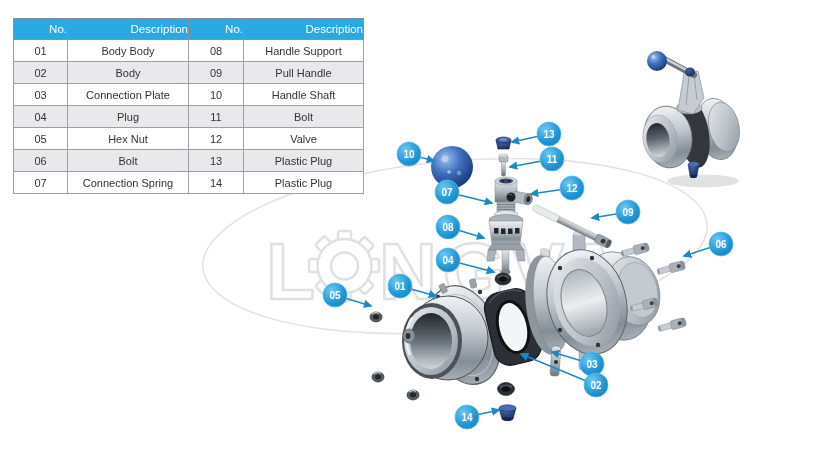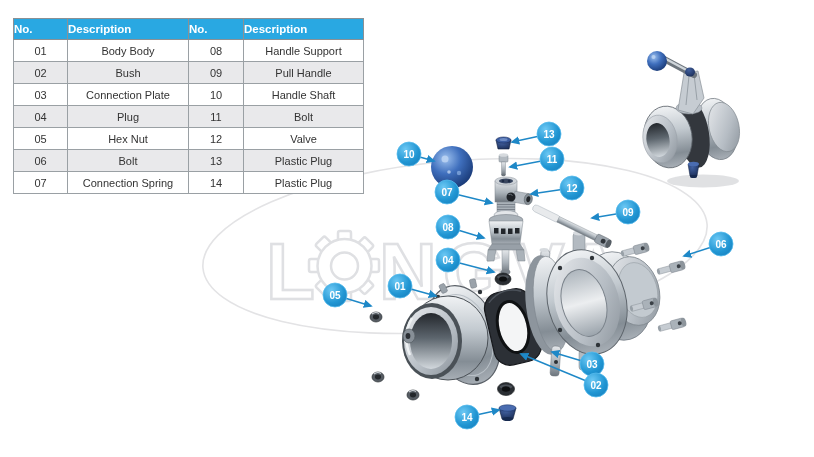--- a/index.html
+++ b/index.html
@@ -4,22 +4,22 @@
 <title>Diagram</title>
 <style>
   html,body{margin:0;padding:0;background:#fff;}
   .stage{position:relative;width:814px;height:457px;background:#fff;overflow:hidden;
          font-family:"Liberation Sans",sans-serif;}
   .stage svg{position:absolute;left:0;top:0;}
   
   table.parts{position:absolute;left:13px;top:18px;width:350px;border-collapse:collapse;
               table-layout:fixed;border:1px solid #75797d;background:#fff;}
   table.parts th{background:var(--header-bg,#29a8e2);color:var(--header-fg,#fff);
-                 font-size:11.5px;font-weight:bold;height:20px;border:1px solid #8b9094;
-                 text-align:left;padding:0;}
+                 font-size:11.5px;font-weight:normal;height:20px;border:1px solid #8b9094;
+                 text-align:right;padding:0;}
   table.parts td{font-size:11px;color:#333;height:21px;border:1px solid #9aa0a4;
                  text-align:center;padding:0;background:#fff;}
   table.parts tbody tr:nth-child(even) td{background:var(--alt-row-bg,#e9e9eb);}
   
   .callout-arrow{stroke:var(--arrow-color,#1e88c7);stroke-width:1.4;fill:none;}
   .callout-bubble{fill:url(#gCallout);stroke:#55bbee;stroke-width:.8;}
   .callout-num{fill:#fff;font-size:10px;font-weight:bold;text-anchor:middle;
                font-family:"Liberation Sans",sans-serif;}
   .wm-text{fill:#ffffff;stroke:#dfe0e3;stroke-width:2.5;font-weight:bold;font-size:80px;
            font-family:"Liberation Sans",sans-serif;letter-spacing:6px;}
@@ -395,21 +395,21 @@
       </thead>
   <tbody id="parts-body">
         <tr>
           <td>01</td>
           <td>Body Body</td>
           <td>08</td>
           <td>Handle Support</td>
         </tr>
         <tr>
           <td>02</td>
-          <td>Bush</td>
+          <td>Body</td>
           <td>09</td>
           <td>Pull Handle</td>
         </tr>
         <tr>
           <td>03</td>
           <td>Connection Plate</td>
           <td>10</td>
           <td>Handle Shaft</td>
         </tr>
         <tr>

